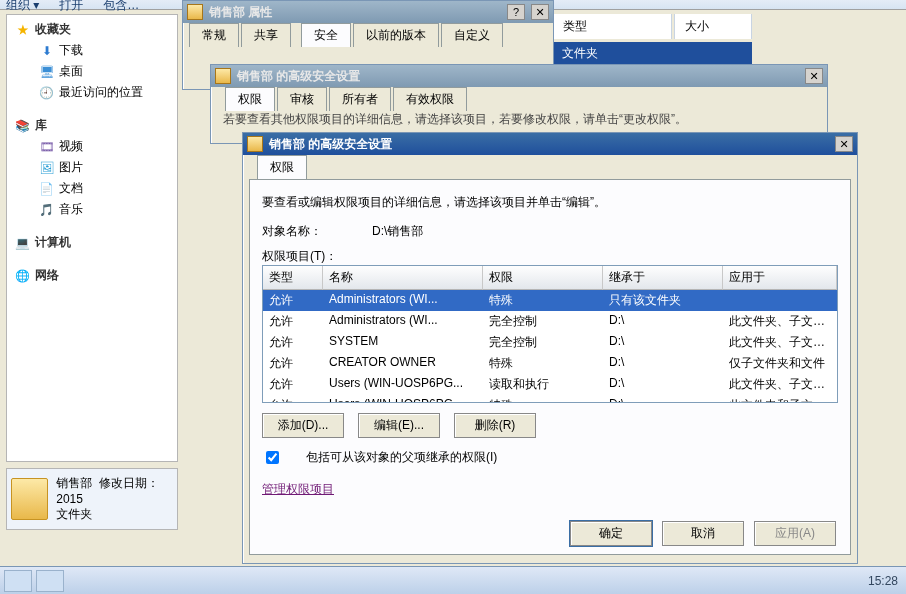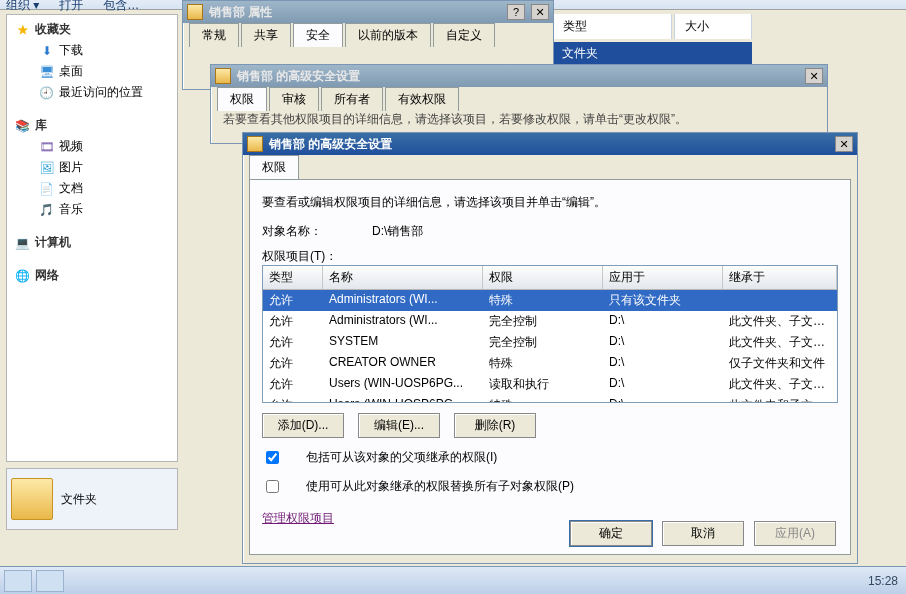--- a/index.html
+++ b/index.html
@@ -31,21 +31,21 @@
 
   
   .dialog { position:absolute; background:#ece9d8; border:1px solid #7a96b5; box-shadow:1px 1px 0 #fff inset; }
   .titlebar { height:22px; background:linear-gradient(#3a6ea5,#1f4f9c); color:#fff; display:flex; align-items:center; padding:0 4px; gap:6px; }
   .titlebar .foldicon{width:16px;height:16px;background:linear-gradient(#fde9a7,#e9b84a);border:1px solid #a7761a;}
   .titlebar .title{flex:1; font-weight:bold;}
   .winbtn{width:18px;height:16px;background:#d6d3ce;border:1px solid #888;color:#000;display:flex;align-items:center;justify-content:center;font-family:Arial;font-size:11px;cursor:pointer;}
   .titlebar.inactive{background:linear-gradient(#9fb6c9,#7f9ab2);color:#e8e8e8;}
   .tabs { display:flex; padding:0 6px 0 6px; gap:2px;}
   .tab { padding:3px 12px; border:1px solid #919b9c; border-bottom:none; background:#ece9d8; cursor:pointer; position:relative; }
-  .tab.active{ background:#fcfcfe; z-index:2;}
+  .tab.active{ background:#fcfcfe; z-index:2;margin-left:8px;}
   .tabpanel{ margin:0 6px 6px 6px; border:1px solid #919b9c; background:#fcfcfe; padding:10px 12px; }
 
   
   #dlg-props{ left:182px; top:0; width:372px; height:90px; z-index:1;}
   #dlg-adv1 { left:210px; top:64px; width:618px; height:80px; z-index:2;}
   #dlg-adv2 { left:242px; top:132px; width:616px; height:432px; z-index:3;}
 
   #dlg-adv2 .tabpanel{ height:376px; position:relative;}
 
   .instr{margin:4px 0 12px 0;}
@@ -139,20 +139,23 @@
 
 <div class="right-bg">
   <div class="rb-col rb1">类型</div>
   <div class="rb-col rb2">大小</div>
   <div class="rb-sel">文件夹</div>
 </div>
 
 <div class="file-strip">
   <div class="folder-big"></div>
   <div>
+    <div><span>销售部</span>
+      &nbsp;<span>修改日期：</span>
+      <span>2015</span></div>
     <div>文件夹</div>
   </div>
 </div>
 
 <div class="dialog" id="dlg-props">
   <div class="titlebar inactive">
     <div class="foldicon"></div>
     <div class="title">销售部 属性</div>
     <div class="winbtn">?</div>
     <div class="winbtn">✕</div>
@@ -196,22 +199,22 @@
       <div class="lbl">对象名称：</div>
       <div>D:\销售部</div>
     </div>
     <div style="margin-top:8px">权限项目(T)：</div>
 
     <div class="perm-list">
       <div class="perm-head">
         <div>类型</div>
         <div>名称</div>
         <div>权限</div>
+        <div>继承于</div>
         <div>应用于</div>
-        <div>继承于</div>
       </div>
       <div id="perm-rows">
           <div class="perm-row selected">
             <div>允许</div>
             <div>Administrators (WI...</div>
             <div>特殊</div>
             <div>只有该文件夹</div>
           </div>
           <div class="perm-row">
             <div>允许</div>
@@ -254,24 +257,20 @@
     <div class="btnrow">
       <div class="btn">添加(D)...</div>
       <div class="btn">编辑(E)...</div>
       <div class="btn">删除(R)</div>
     </div>
 
     <label class="chk">
       <input type="checkbox" checked="" style="">
       <span>包括可从该对象的父项继承的权限(I)</span>
     </label>
-    <label class="chk">
-      <input type="checkbox" style="">
-      <span>使用可从此对象继承的权限替换所有子对象权限(P)</span>
-    </label>
 
     <div style="margin-top:14px">
       <span class="link">管理权限项目</span>
     </div>
 
     <div class="dlg-btm">
       <div class="btn default">确定</div>
       <div class="btn">取消</div>
       <div class="btn" style="color:#888">应用(A)</div>
     </div>

